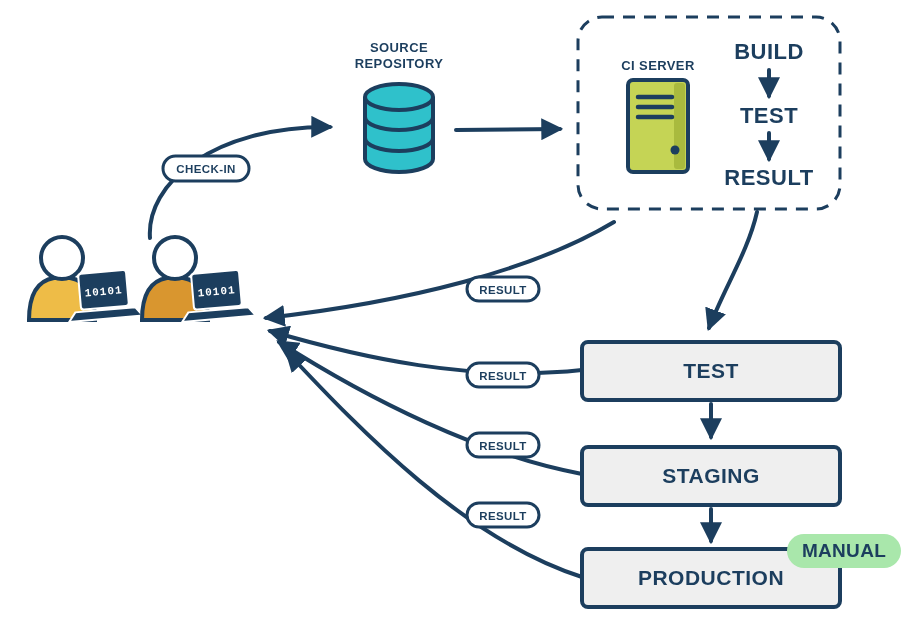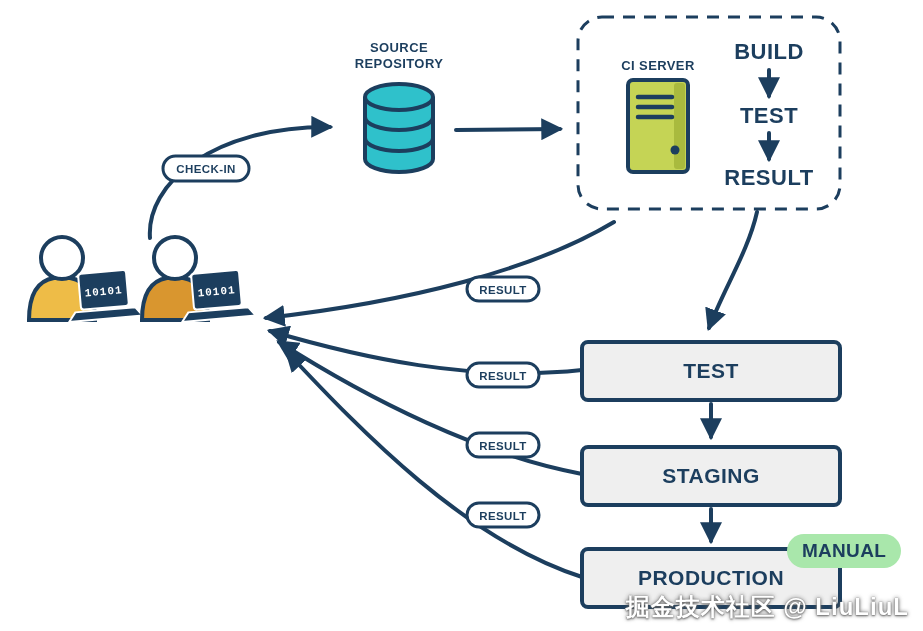--- a/index.html
+++ b/index.html
@@ -131,14 +131,13 @@
       <rect class="stagebox" x="582" y="549" width="258" height="58" rx="6" fill="#efefef"></rect>
       <text class="t t-stage" x="711" y="585" text-anchor="middle">PRODUCTION</text>
     </g>
 
     <g>
       <rect x="787" y="534" width="114" height="34" rx="17" fill="#a9e7ab"></rect>
       <text class="t t-manual" x="844" y="557" text-anchor="middle">MANUAL</text>
     </g>
   </svg>
 
-  <div class="watermark">掘金技术社区 @ LiuLiuL</div>
 </div>
 
 </body></html>

